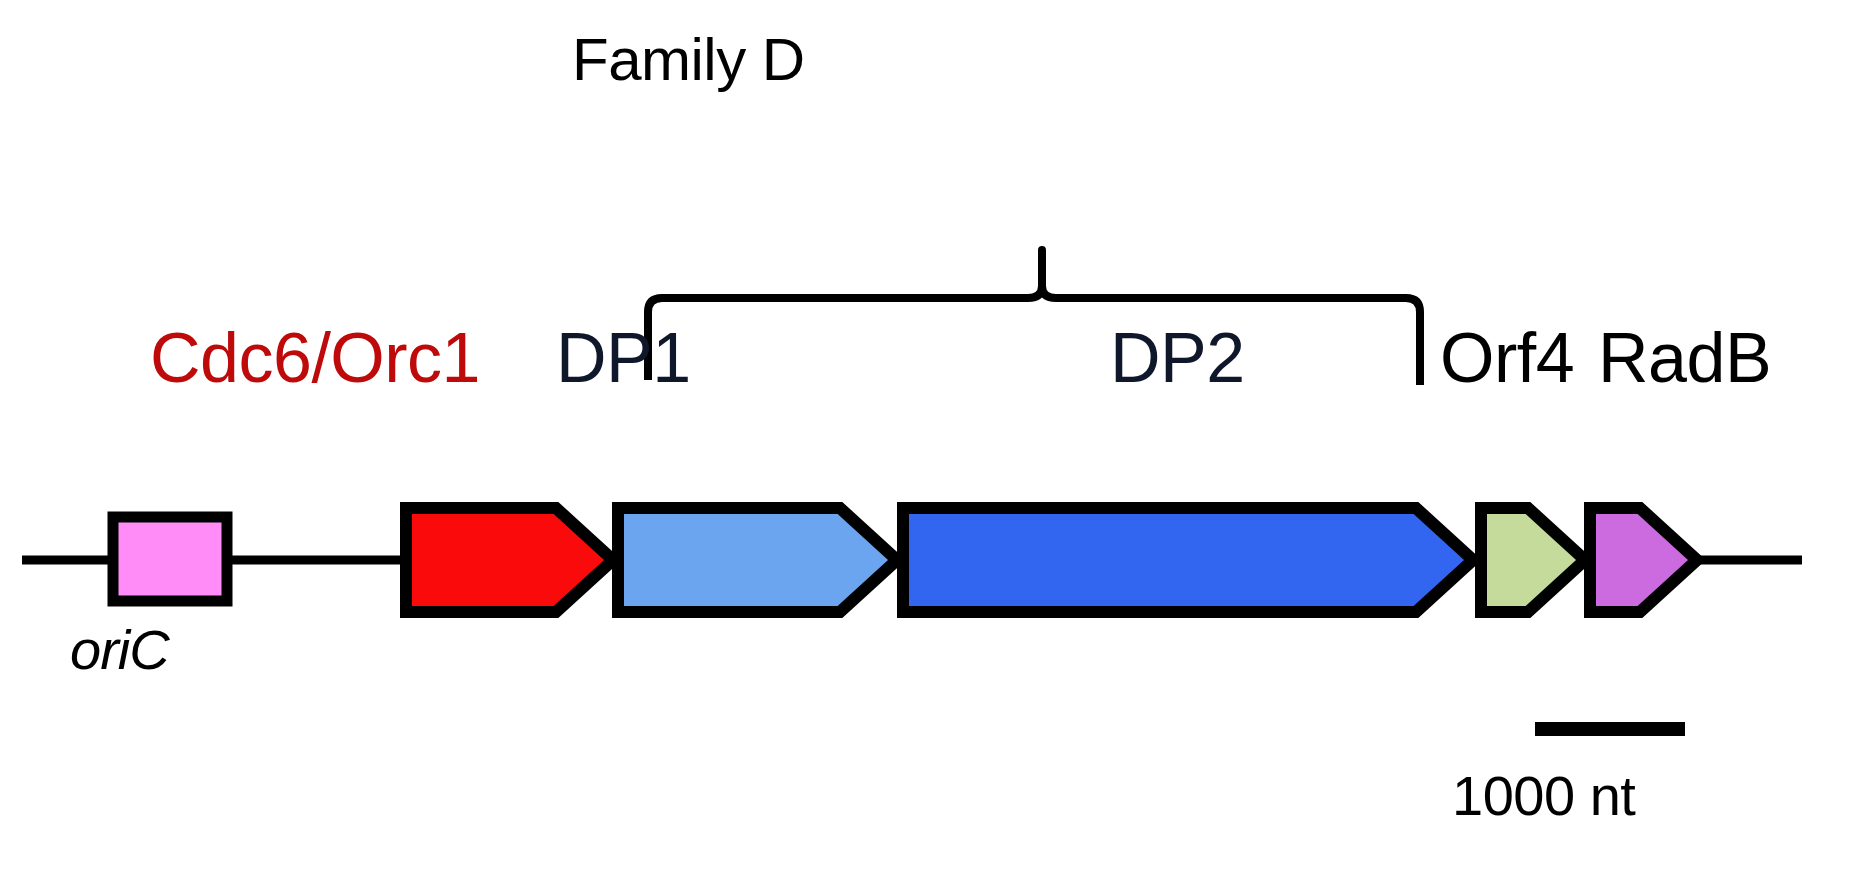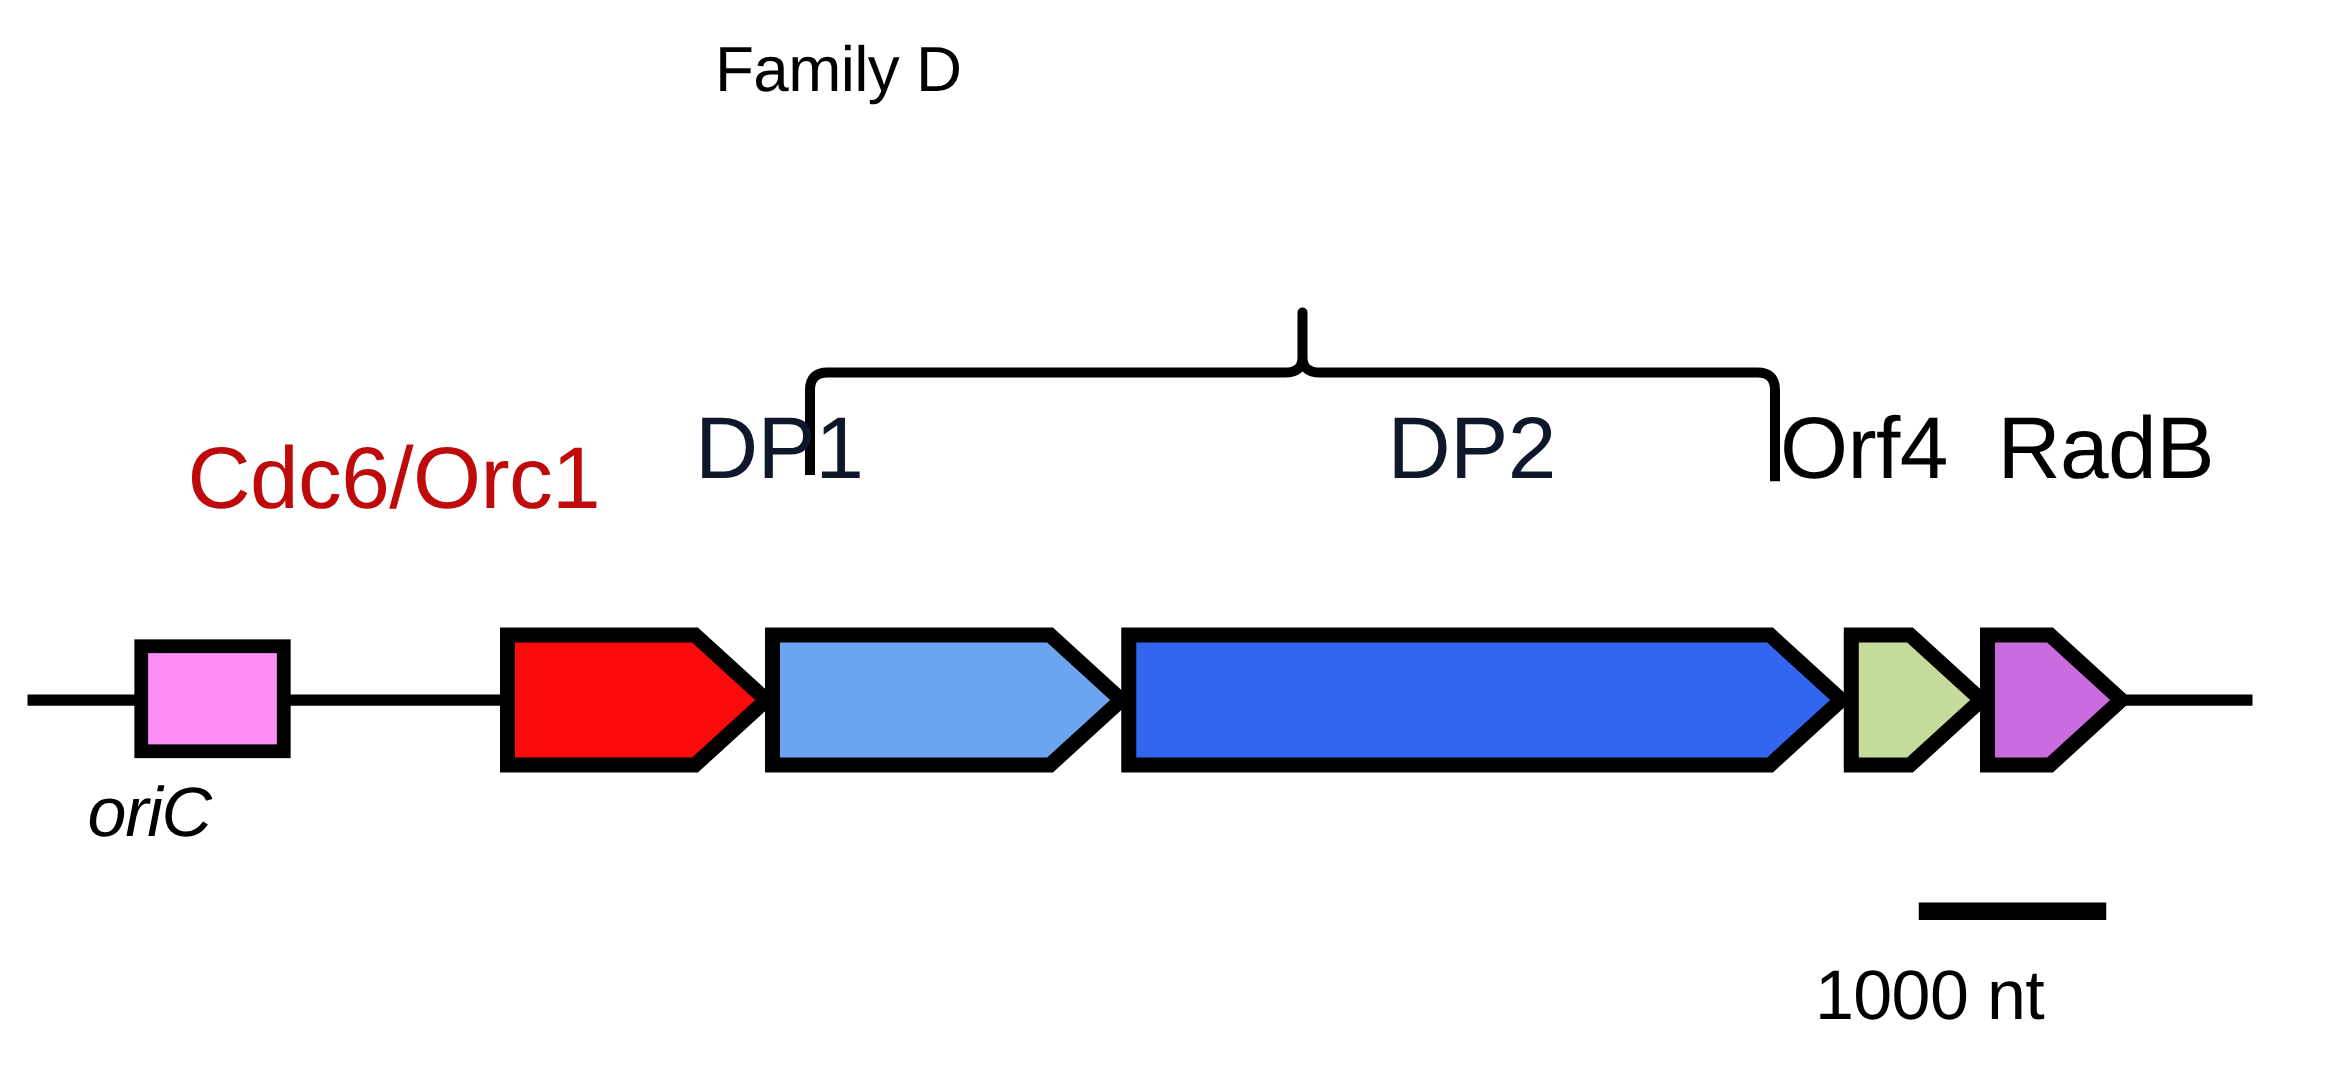--- a/index.html
+++ b/index.html
@@ -25,28 +25,28 @@
     height: 872px;
   }
   .txt {
     position: absolute;
     white-space: pre;
     color: #000000;
     line-height: 1.0;
     font-family: "Liberation Sans", sans-serif;
   }
   .title-line {
-    font-size: 51px;
+    font-size: 60px;
     letter-spacing: -0.5px;
   }
   .gene-label {
     font-size: 70px;
     letter-spacing: -0.5px;
   }
-  .gene-label.red   { color: #BE0A0A; margin-top: 24px; }
+  .gene-label.red   { color: #BE0A0A; }
   .gene-label.blue  { color: #0f172a; }
   .gene-label.black { color: #000000; }
   .oric-label {
     font-size: 56px;
     font-style: italic;
     letter-spacing: -1px;
     text-align: center;
   }
   .scale-label {
     font-size: 56px;
@@ -95,21 +95,21 @@
 
   <div class="txt title-line" style="left:572px; top:30px;">Family D</div>
 
 
   <div class="txt gene-label red" style="left:150px; top:323px;">Cdc6/Orc1</div>
 
   <div class="txt gene-label blue" style="left:556px; top:323px;">DP1</div>
 
   <div class="txt gene-label blue" style="left:1110px; top:323px;">DP2</div>
 
-  <div class="txt gene-label black" style="left:1424px; top:323px;">Orf4</div>
+  <div class="txt gene-label black" style="left:1424px; top:323px;padding-left:16px;">Orf4</div>
 
   <div class="txt gene-label black" style="left:1598px; top:323px;">RadB</div>
 
   <div class="txt oric-label" style="left:70px; top:622px;">oriC</div>
 
   <div class="txt scale-label" style="left:1452px; top:768px;">1000 nt</div>
 
 </div>
 
 </body></html>

